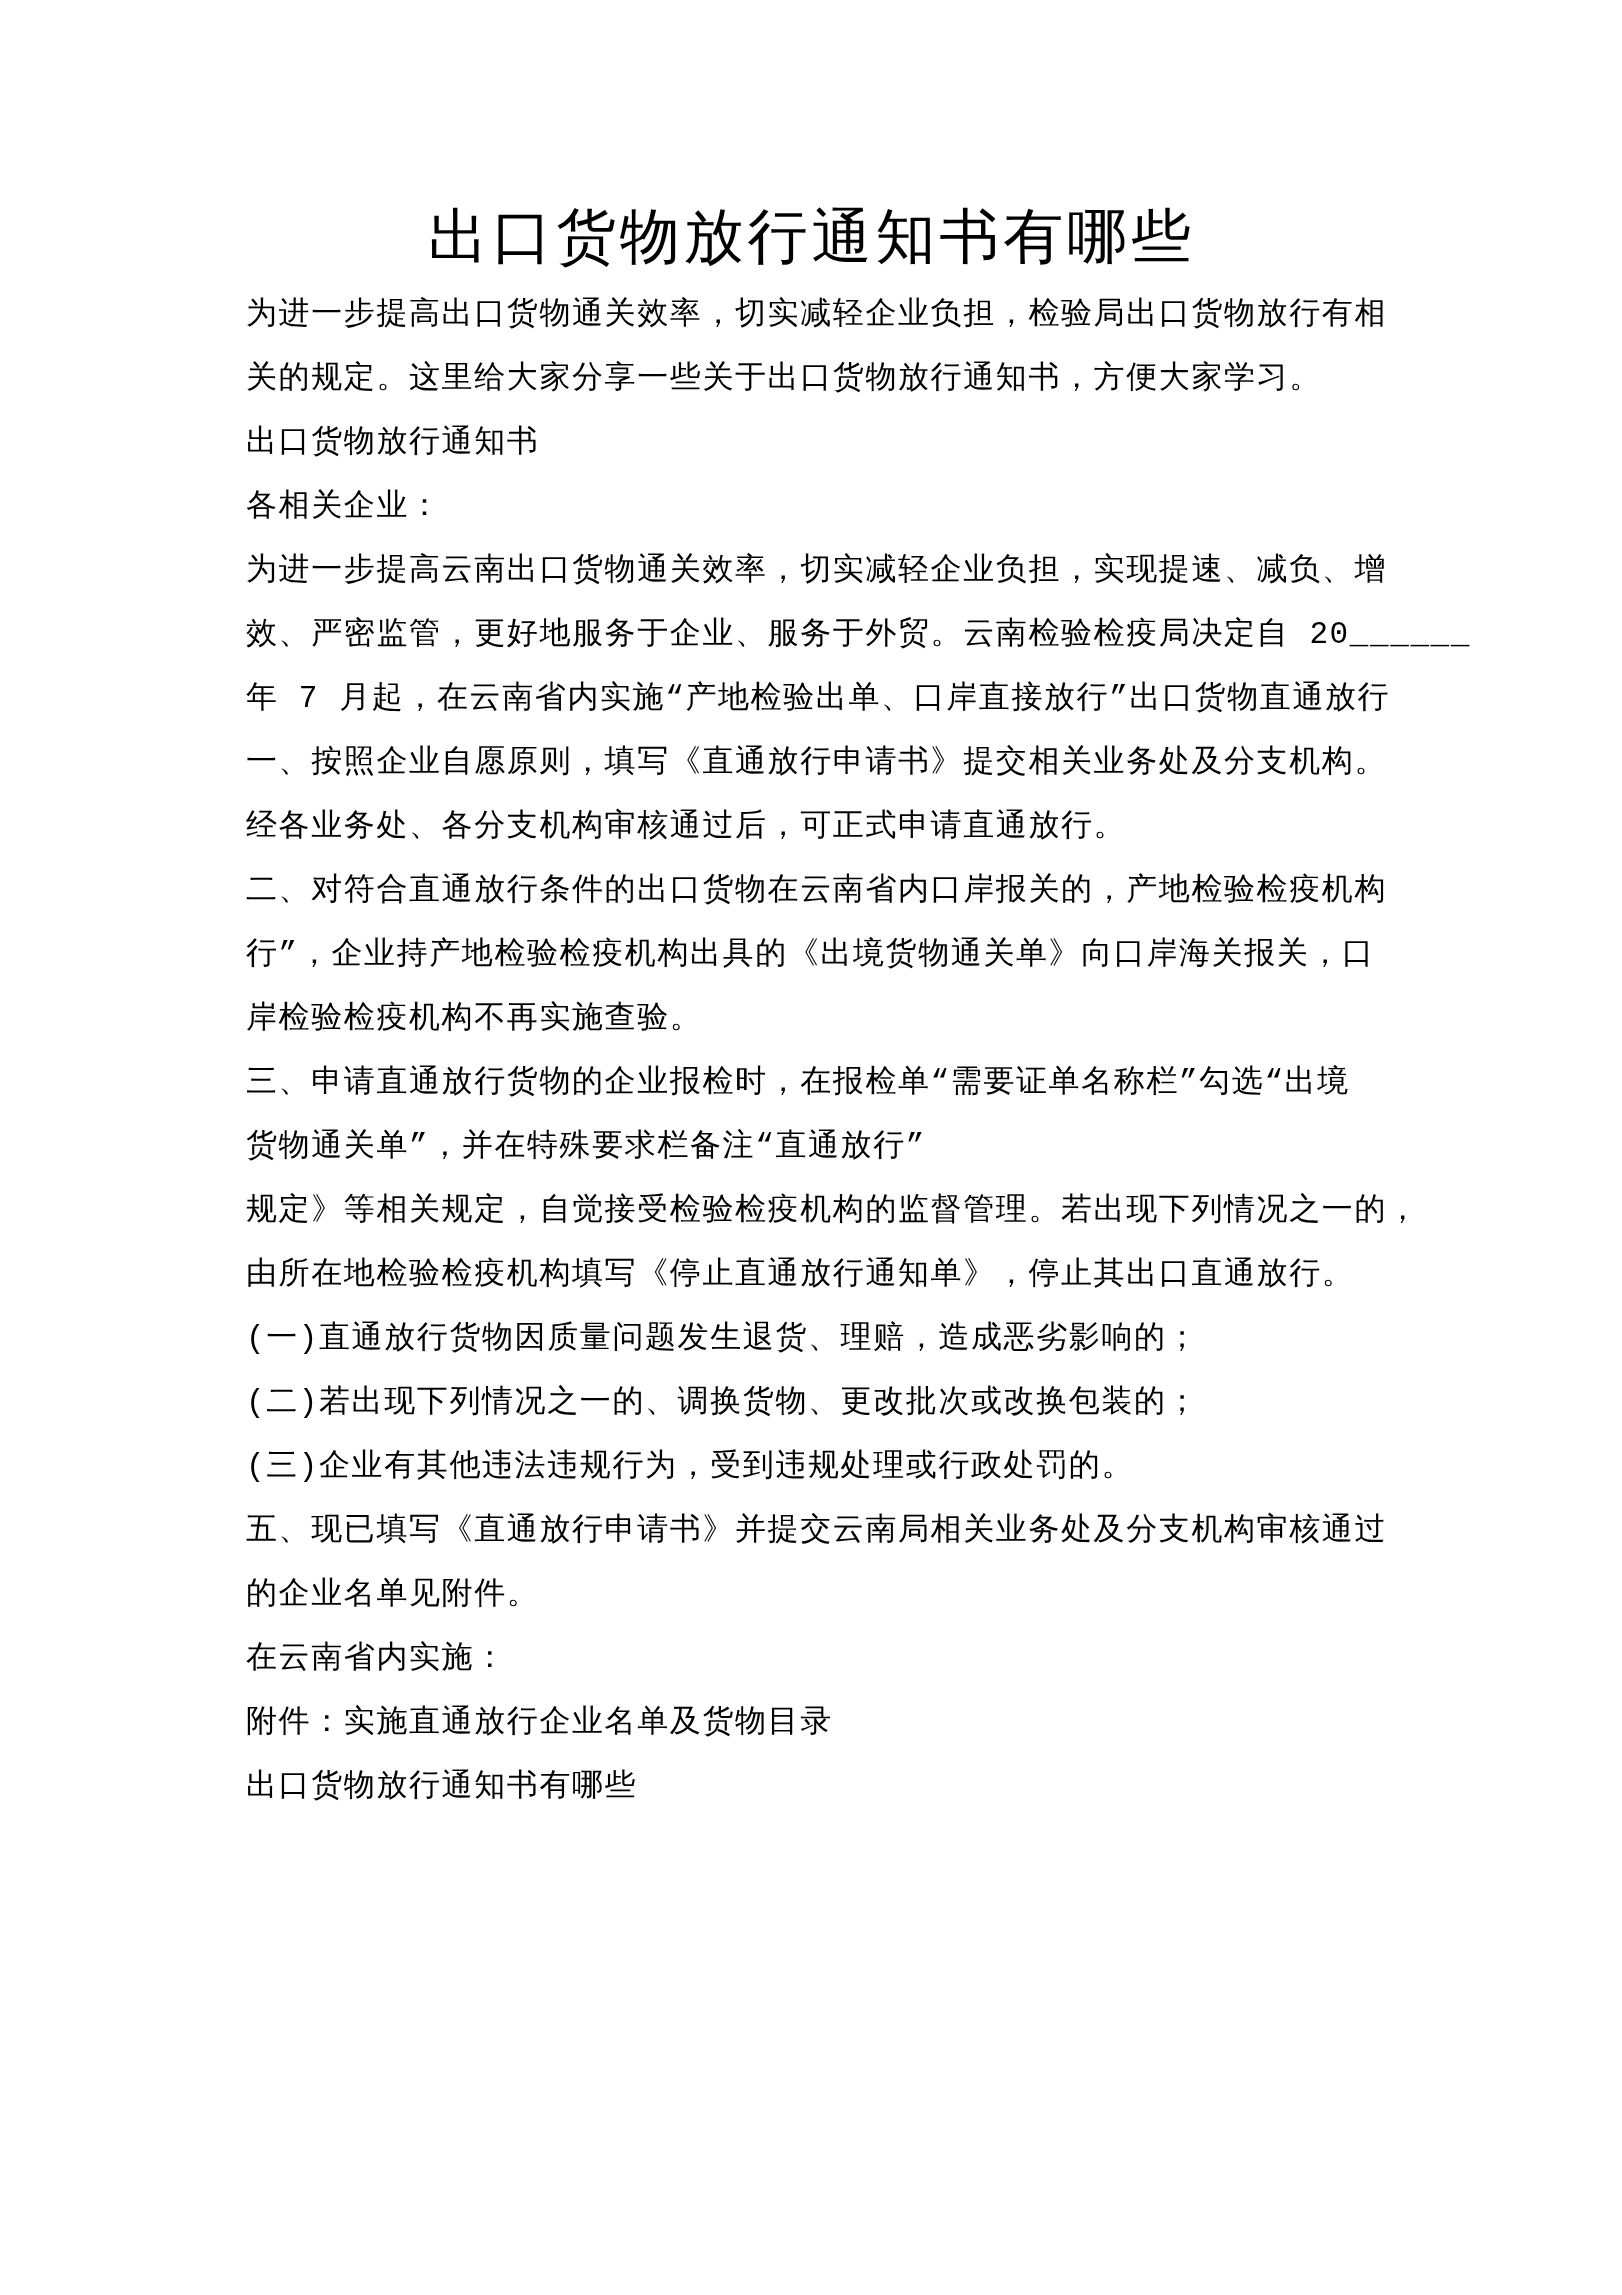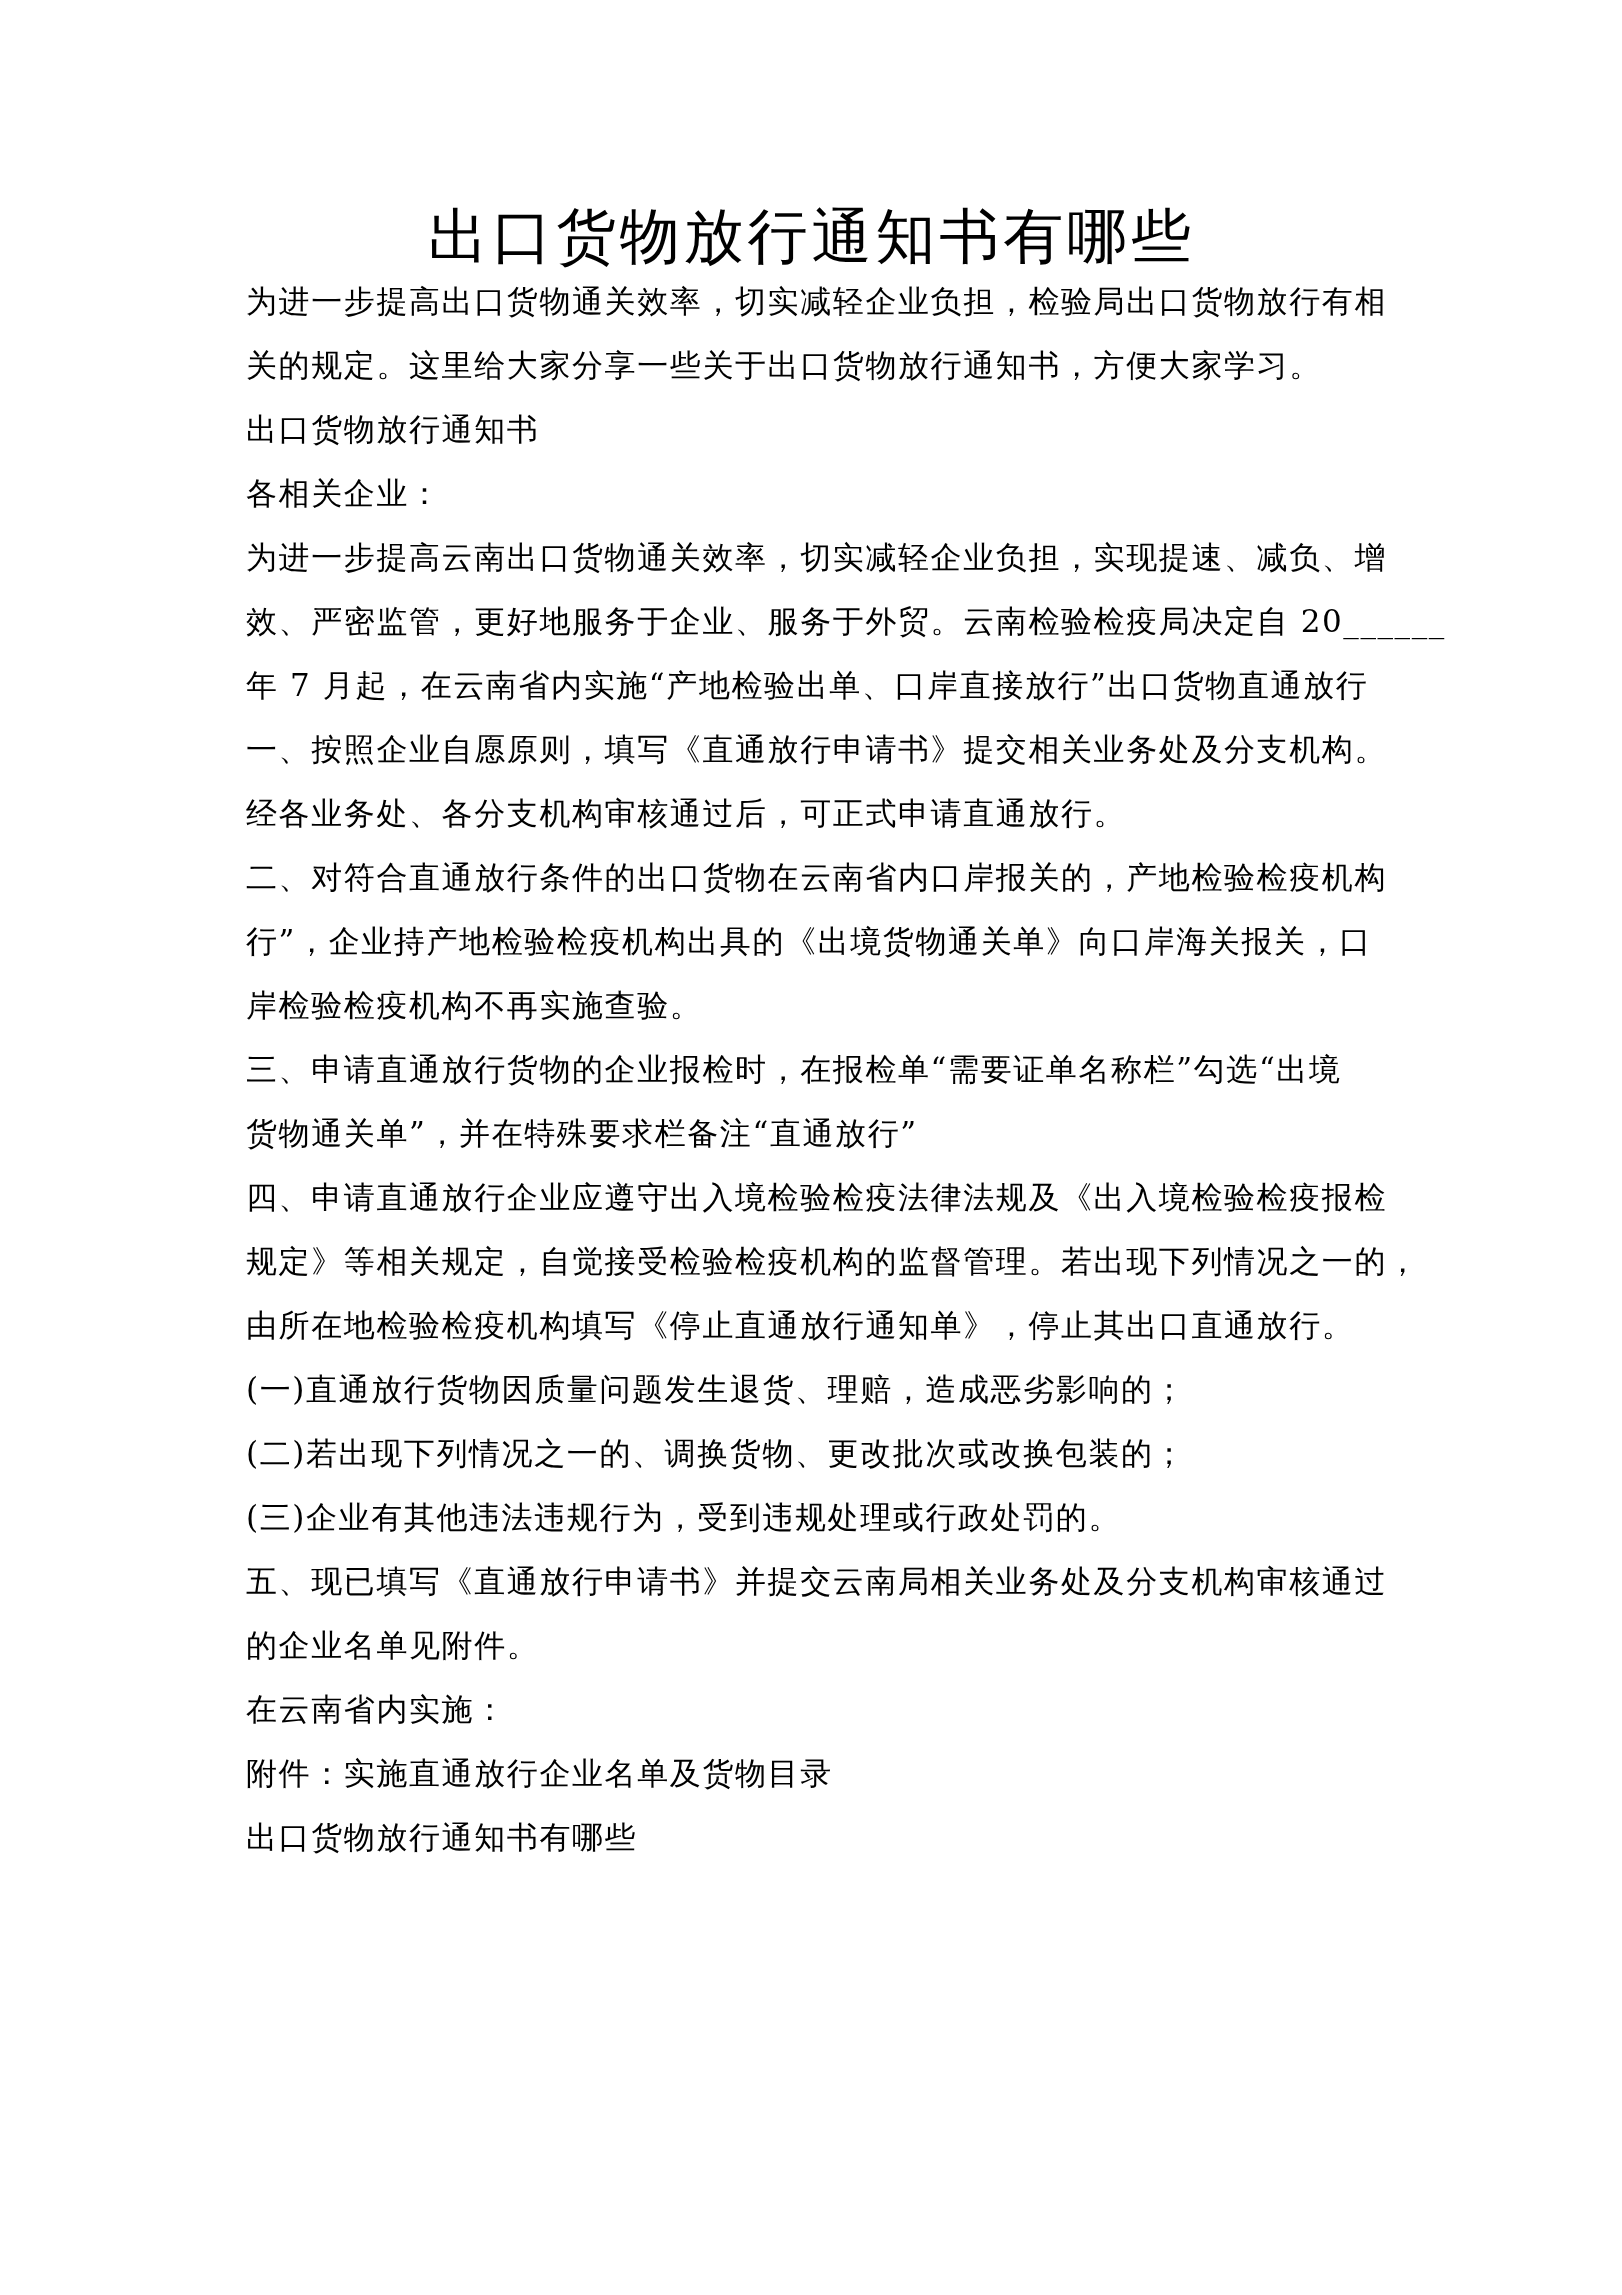--- a/index.html
+++ b/index.html
@@ -33,22 +33,23 @@
       text-align: center;
       font-size: 60px;
       line-height: 85px;
       letter-spacing: 3.9px;
       font-weight: normal;
       margin: 0;
     }
     .body {
       position: absolute;
       left: 246px;
-      top: 269px;
+      top: 283px;
       width: 1152px;
+      font-family: Liberation Mono, monospace;
     }
     .line {
       display: block;
       height: 64px;
       line-height: 64px;
       font-size: 31px;
       letter-spacing: 1.6px;
       white-space: nowrap;
     }
   </style>
@@ -66,21 +67,20 @@
     <span class="line">为进一步提高云南出口货物通关效率，切实减轻企业负担，实现提速、减负、增</span>
     <span class="line">效、严密监管，更好地服务于企业、服务于外贸。云南检验检疫局决定自 20______</span>
     <span class="line">年 7 月起，在云南省内实施“产地检验出单、口岸直接放行”出口货物直通放行</span>
     <span class="line">一、按照企业自愿原则，填写《直通放行申请书》提交相关业务处及分支机构。</span>
     <span class="line">经各业务处、各分支机构审核通过后，可正式申请直通放行。</span>
     <span class="line">二、对符合直通放行条件的出口货物在云南省内口岸报关的，产地检验检疫机构</span>
     <span class="line">行”，企业持产地检验检疫机构出具的《出境货物通关单》向口岸海关报关，口</span>
     <span class="line">岸检验检疫机构不再实施查验。</span>
     <span class="line">三、申请直通放行货物的企业报检时，在报检单“需要证单名称栏”勾选“出境</span>
     <span class="line">货物通关单”，并在特殊要求栏备注“直通放行”</span>
-    <span class="line">四、申请直通放行企业应遵守出入境检验检疫法律法规及《出入境检验检疫报检</span>
     <span class="line">规定》等相关规定，自觉接受检验检疫机构的监督管理。若出现下列情况之一的，</span>
     <span class="line">由所在地检验检疫机构填写《停止直通放行通知单》，停止其出口直通放行。</span>
     <span class="line">(一)直通放行货物因质量问题发生退货、理赔，造成恶劣影响的；</span>
     <span class="line">(二)若出现下列情况之一的、调换货物、更改批次或改换包装的；</span>
     <span class="line">(三)企业有其他违法违规行为，受到违规处理或行政处罚的。</span>
     <span class="line">五、现已填写《直通放行申请书》并提交云南局相关业务处及分支机构审核通过</span>
     <span class="line">的企业名单见附件。</span>
     <span class="line">在云南省内实施：</span>
     <span class="line">附件：实施直通放行企业名单及货物目录</span>
     <span class="line">出口货物放行通知书有哪些</span>

